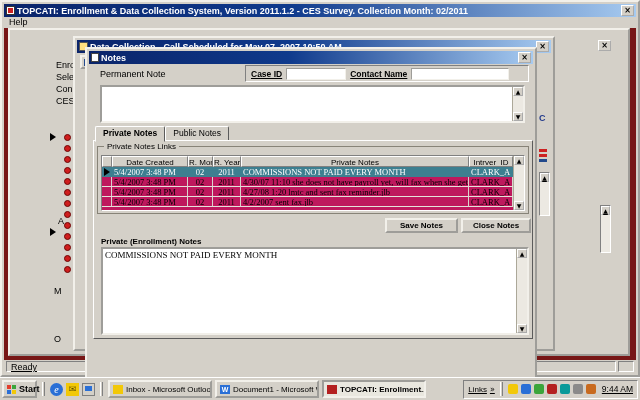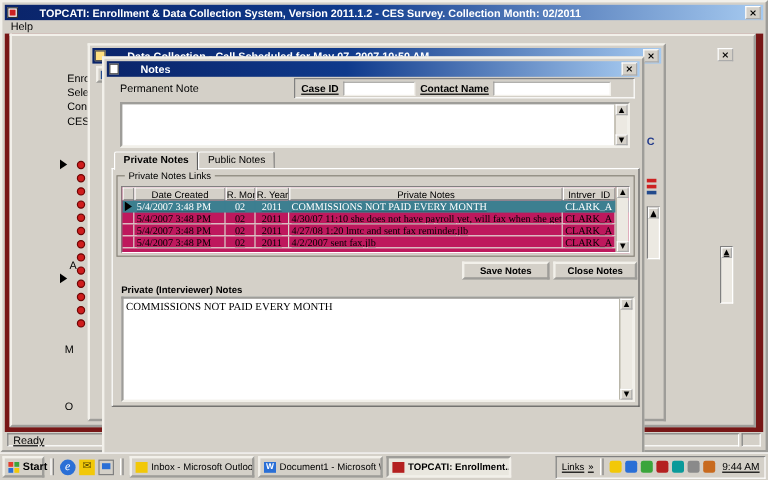--- a/index.html
+++ b/index.html
@@ -3,21 +3,21 @@
 <meta charset="utf-8">
 <style>
   * { margin:0; padding:0; box-sizing:border-box; }
   html,body { width:640px; height:400px; overflow:hidden; }
   body { position:relative; background:#9f9b8f; font-family:"Liberation Sans", sans-serif; color:#000; }
   .abs { position:absolute; }
   .chrome { background:#d4d0c8; }
   .raised { border:2px outset #f2f0ea; background:#d4d0c8; }
   .thin-sunken { border:1px solid; border-color:#808080 #fff #fff #808080;text-decoration:underline; }
   .field { background:#fff; border:2px inset #f2f0ea; font-size:9px; }
-  .titlebar { background:linear-gradient(90deg,#0a246a,#0f3a8c 45%,#a6caf0); color:#fff; display:flex; align-items:center; gap:18px; padding:0 2px; font-size:9px; font-weight:bold; white-space:nowrap; overflow:hidden; }
+  .titlebar { background:linear-gradient(90deg,#0a246a,#0f3a8c 45%,#a6caf0); color:#fff; display:flex; align-items:center; gap:2px; padding:0 2px; font-size:9px; font-weight:bold; white-space:nowrap; overflow:hidden; }
   .tb-x { margin-left:auto; width:13px; height:11px; background:#d4d0c8; border:1px outset #fff; color:#000; font-size:8px; line-height:9px; text-align:center; font-weight:bold; flex:0 0 auto; font-family:"DejaVu Sans", sans-serif; }
   .btn { background:#d4d0c8; border:2px outset #f2f0ea; font-size:8px; font-weight:bold; text-align:center; line-height:11px; }
   .arrow-right { width:0; height:0; border-top:4px solid transparent; border-bottom:4px solid transparent; border-left:6px solid #000; }
   .rdot { width:7px; height:7px; border-radius:50%; background:#cf1d1d; border:1px solid #6d0505; margin-bottom:4px; }
   .vscroll { position:absolute; right:0; top:0; bottom:0; width:11px; background:#ece9e2; border-left:1px solid #aca899; display:flex; flex-direction:column; justify-content:space-between; }
   .sbtn { height:9px; background:#d4d0c8; border:1px outset #fff; font-size:6px; line-height:7px; text-align:center; font-family:"DejaVu Sans", sans-serif; }
   .grid-row { display:flex; height:10px; line-height:10px; }
   .hrow { height:11px; line-height:11px; }
   .hcell { background:#d4d0c8; border-right:1px solid #808080; border-bottom:1px solid #808080; border-top:1px solid #fff; border-left:1px solid #fff; font-size:8px; text-align:center; overflow:hidden; white-space:nowrap; }
   .cell { font-family:"Liberation Serif", serif; font-size:8.5px; border-right:1px solid #d9d5cd; border-bottom:1px solid #e4e1da; padding:0 2px; overflow:hidden; white-space:nowrap; }
@@ -204,21 +204,21 @@
         <div class="vscroll">
           <div class="sbtn">▲</div>
           <div class="sbtn">▼</div>
         </div>
       </div>
     </div>
 
     <div class="abs btn" style="left:291px;top:77px;width:73px;height:15px;">Save Notes</div>
     <div class="abs btn" style="left:367px;top:77px;width:70px;height:15px;">Close Notes</div>
 
-    <span class="abs" style="left:7px;top:96px;font-size:8px;font-weight:bold;">Private (Interviewer) Notes</span>
+    <span class="abs" style="left:7px;top:96px;font-size:8px;font-weight:bold;">Private (Enrollment) Notes</span>
 
     <div class="abs field" style="left:7px;top:106px;width:428px;height:88px;">
       <span style="font-family:'Liberation Serif',serif;font-size:9px;padding:1px 2px;display:block;">COMMISSIONS NOT PAID EVERY MONTH</span>
       <div class="vscroll">
         <div class="sbtn">▲</div>
         <div class="sbtn">▼</div>
       </div>
     </div>
   </div>
 </div>

